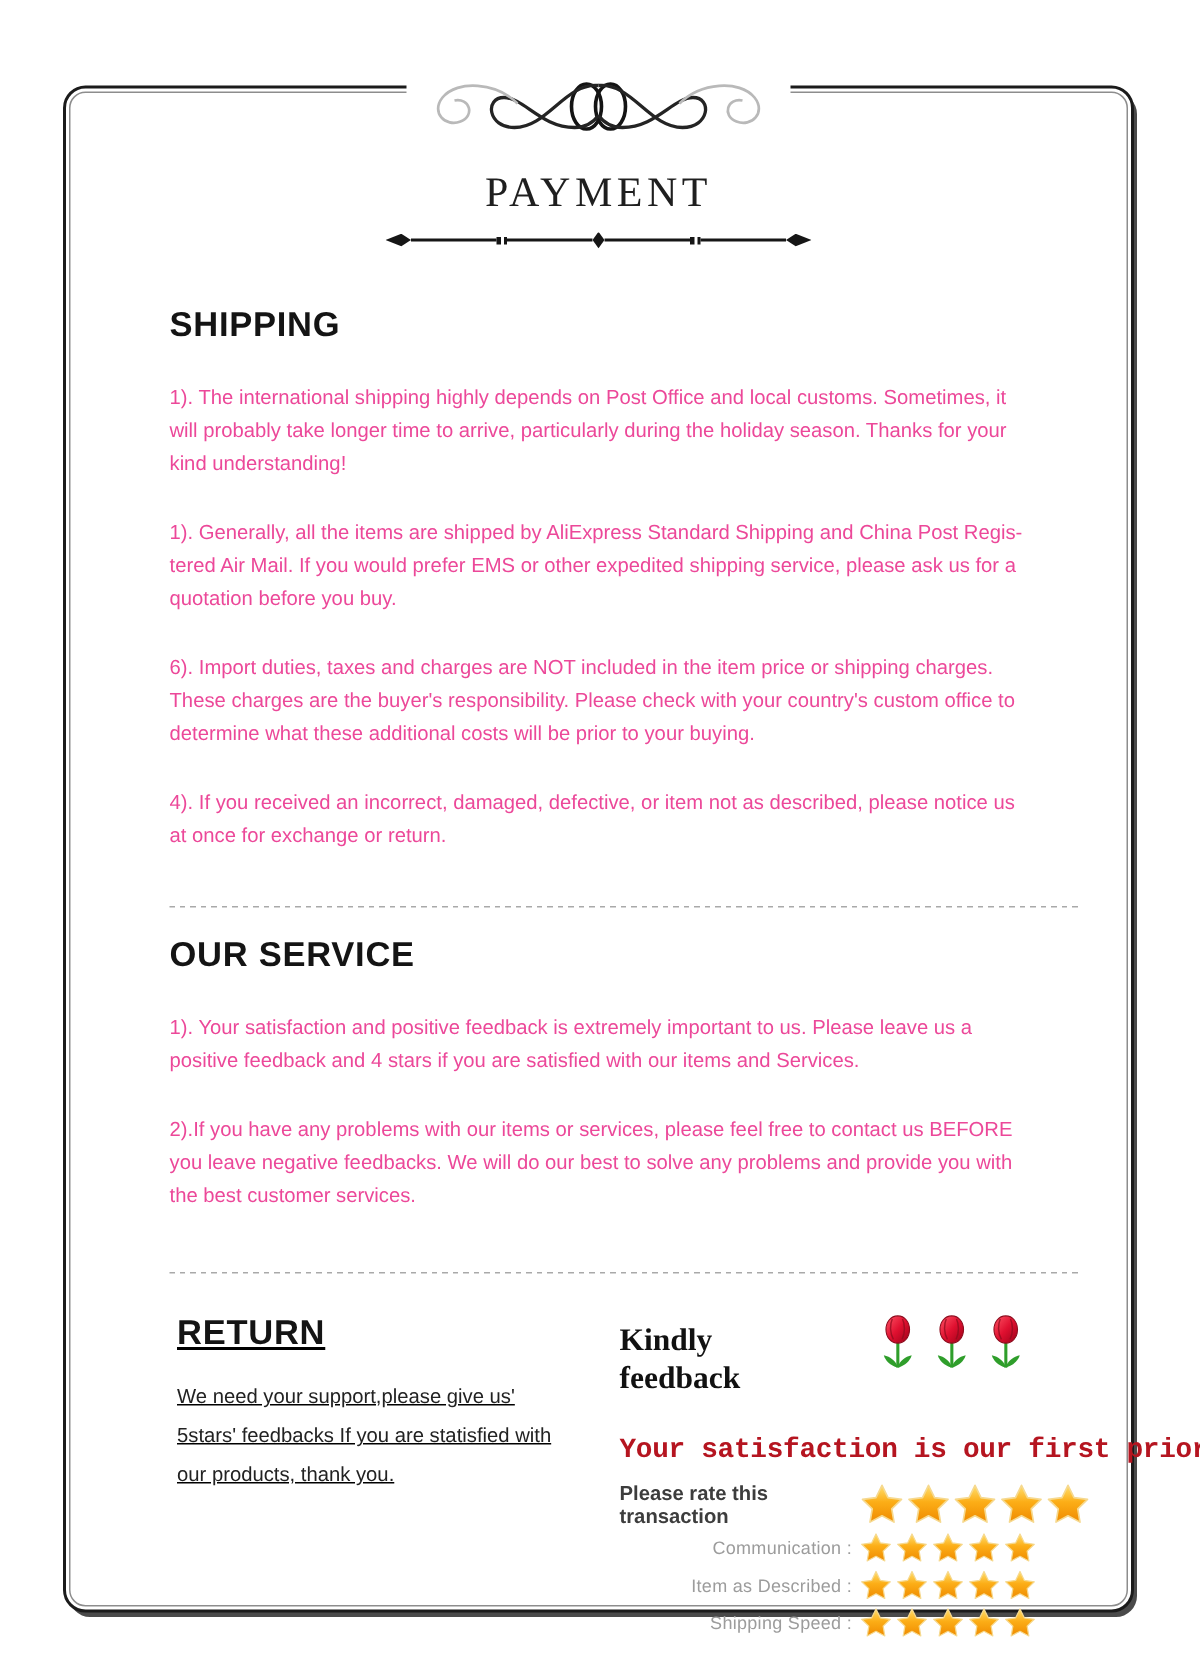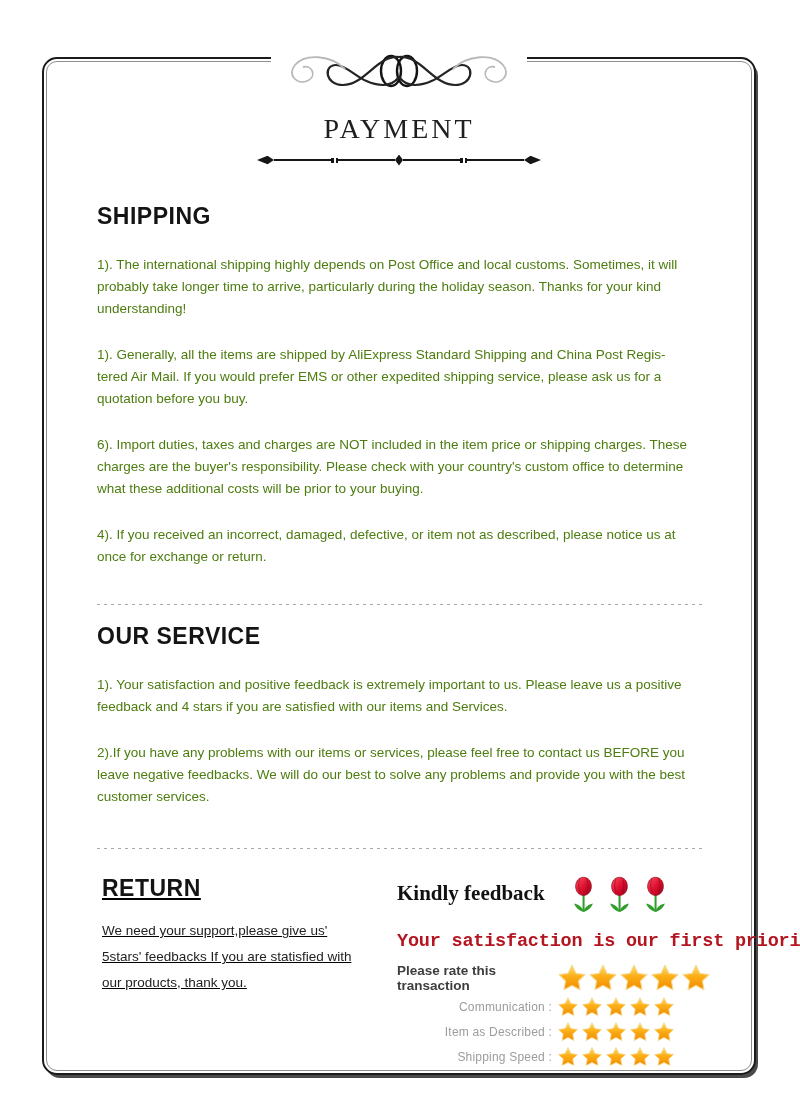--- a/index.html
+++ b/index.html
@@ -9,39 +9,39 @@
   
   .frame { position:absolute; left:42px; top:57px; width:714px; height:1018px;
            border:2px solid #1b1b1b; border-radius:15px;
            box-shadow:3px 4px 0 -1px #4a4a4a; background:#fff; }
   .frame-inner { position:absolute; inset:2px; border:1px solid #8d8d8d; border-radius:11px; pointer-events:none; }
 
   
   .flourish-box { position:absolute; top:-27px; left:50%; transform:translateX(-50%);
                   width:256px; height:84px; background:#fff; display:flex; align-items:center; justify-content:center; }
 
-  .content { position:absolute; inset:0; padding:0 53px; }
+  .content { position:absolute; inset:0; padding:0 69px; }
 
   .page-title { margin-top:54px; text-align:center; font-family:"Liberation Serif", serif;
                 font-size:28px; letter-spacing:3px; color:#1f1f1f; font-weight:500; }
 
   
   .pay-divider { width:284px; margin:9px auto 0; display:flex; align-items:center; height:12px; }
   .pd-line { flex:1; height:1.5px; background:#161616; }
   .pd-kite-left  { width:17px; height:9px; background:#161616; clip-path:polygon(0% 50%, 62% 4%, 100% 50%, 62% 96%); }
   .pd-kite-right { width:17px; height:9px; background:#161616; clip-path:polygon(100% 50%, 38% 4%, 0% 50%, 38% 96%); }
   .pd-diamond { width:8px; height:11px; background:#161616; clip-path:polygon(50% 0, 100% 50%, 50% 100%, 0 50%); }
   .pd-ticks { display:flex; gap:2px; }
   .pd-ticks i { display:block; width:2.5px; height:5px; background:#161616; }
 
   .sec-heading { font-size:23px; font-weight:bold; color:#141414; letter-spacing:.5px; }
   .shipping-heading { margin-top:37px; }
   .service-heading { margin-top:18px; }
 
-  .para { max-width:594px; font-size:13.5px; line-height:22px; color:#4d7c0f; margin-top:24px; }
+  .para { max-width:594px; font-size:13.5px; line-height:22px; color:#ec4899; margin-top:24px; }
 
   .dashed-divider { height:1px; margin-top:36px; width:606px;
       background:repeating-linear-gradient(90deg,#a9a9a9 0 3.5px, transparent 3.5px 7px); }
   .dashed-divider.second { margin-top:40px; }
 
   
   .bottom-row { display:flex; margin-top:26px; align-items:flex-start; }
   .return-col { width:255px; margin-left:5px; flex:none;text-decoration:underline; }
   .return-heading { font-size:23px; }
   .return-body { margin-top:16px; width:252px; font-size:13.5px; line-height:26px; color:#222; }

